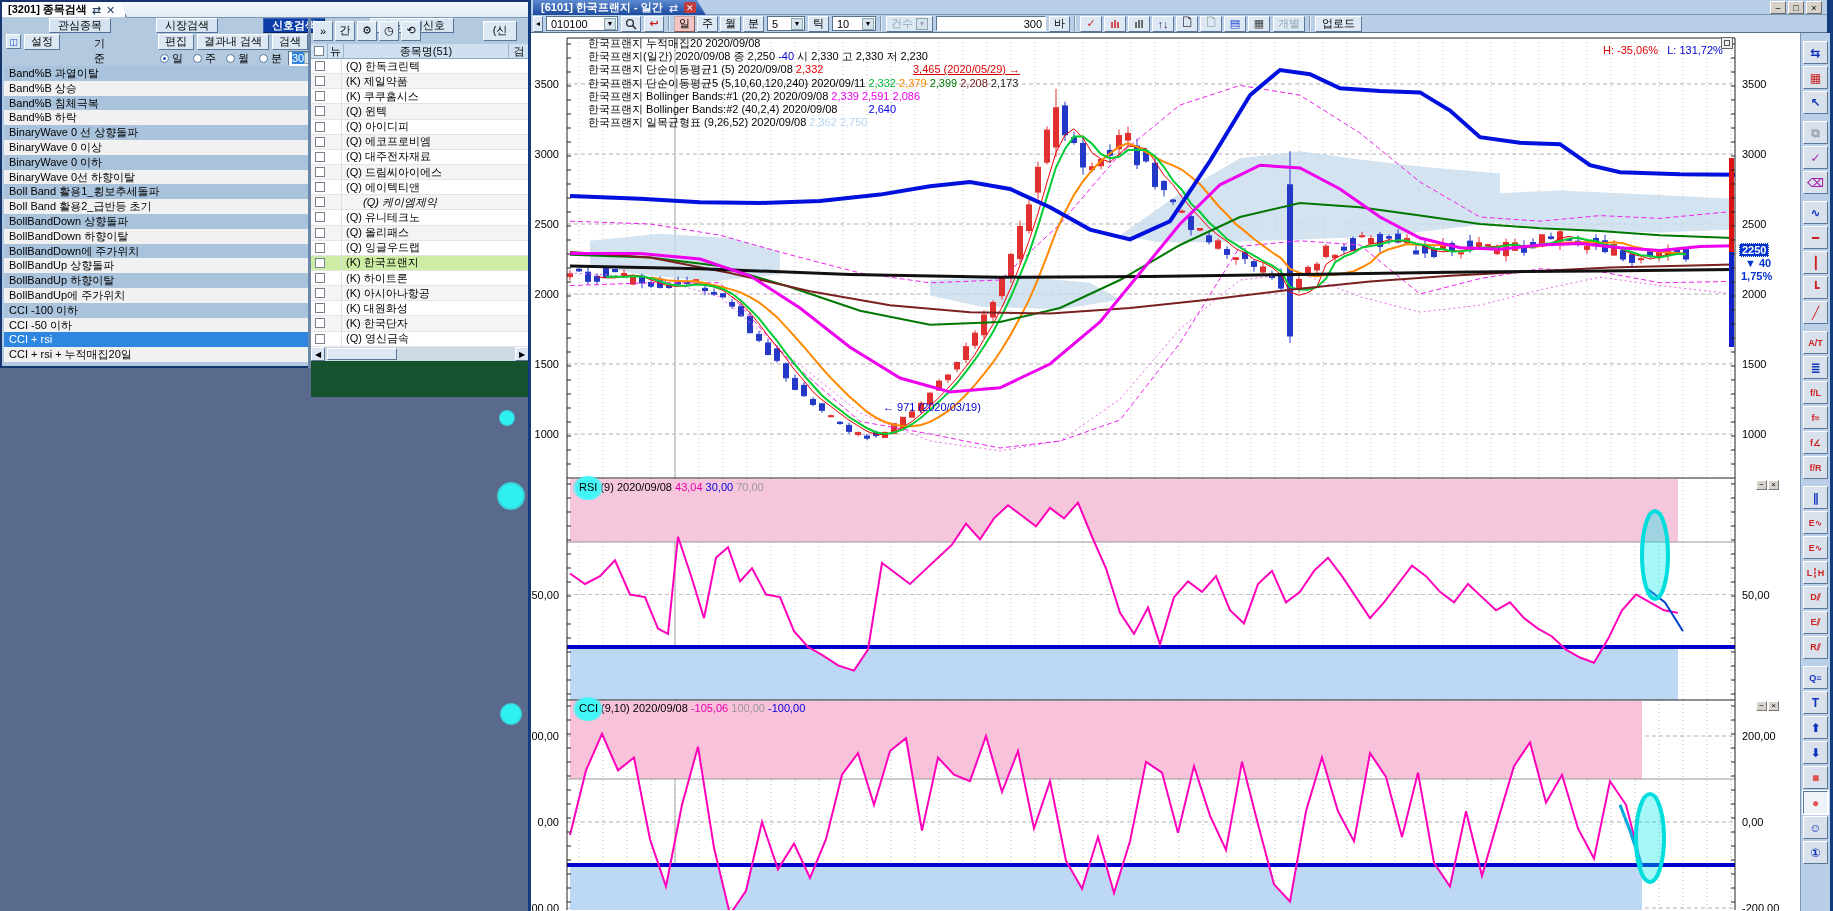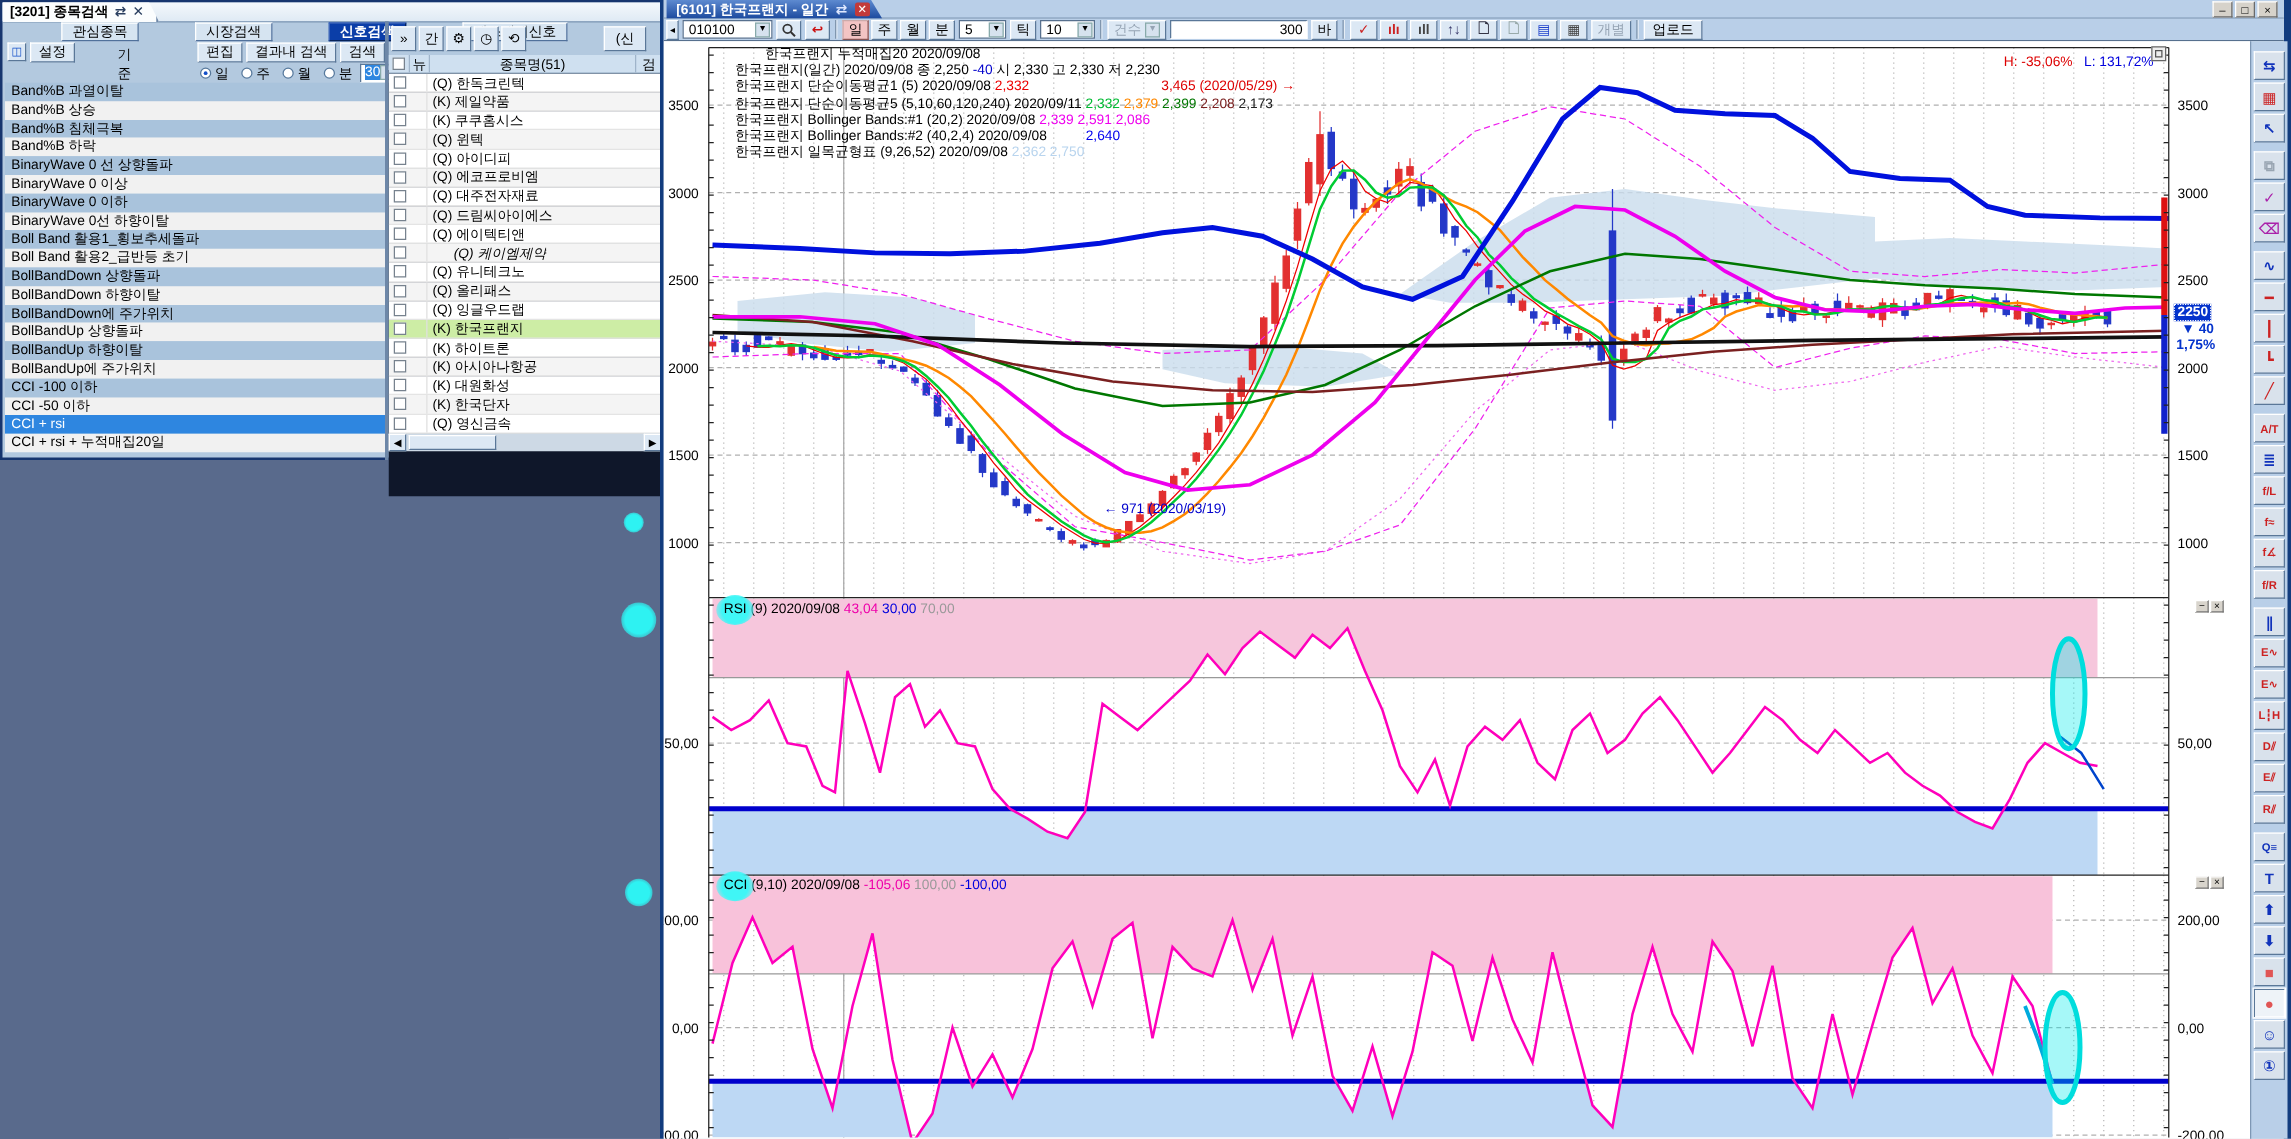--- a/index.html
+++ b/index.html
@@ -32,21 +32,21 @@
   #lw-list { left:2px; top:64px; width:304px; height:296px; overflow:hidden; }
   .cond-row { height:14.8px; line-height:14.8px; padding-left:5px; background:#a9c3dc; white-space:nowrap; overflow:hidden;}
   .cond-row.alt { background:#f1f1f1; }
   .cond-row.sel { background:#2e86e0; color:#fff; }
   #lw-div { left:306px; top:15px; width:3px; height:351px; background:#6d87a8; }
   
   #sp-toolbar { left:309px; top:15px; width:218px; height:27px; display:flex; align-items:center; gap:2px; padding:2px; }
   .sp-btn { width:20px; height:20px; }
   #sp-header { left:309px; top:42px; width:218px; height:15px; display:flex; background:#cfe0f0; border-bottom:1px solid #8fa7c0; }
   .sp-hc { border-right:1px solid #9fb4ca; display:flex; align-items:center; justify-content:center; }
-  #sp-rows { left:309px; top:57px; width:218px; height:338px; background:#0f172a; overflow:hidden;text-align:center;}
+  #sp-rows { left:309px; top:57px; width:218px; height:338px; background:#14532d; overflow:hidden;text-align:center;}
   .stk-row { height:15.15px; display:flex; align-items:center; border-bottom:1px solid #e4e4e4; background:#fff;}
   .stk-row.alt { background:#f4f4f4; }
   .stk-row.hl { background:#cdeda5; }
   .chk { width:10px; height:10px; background:#fff; border:1px solid #77828e; margin:0 5px 0 4px; flex:none;}
   .stk-name { white-space:nowrap; overflow:hidden; }
   #sp-hscroll { left:309px; top:345px; width:218px; height:14px; background:#cdd9e5; display:flex; align-items:center; }
   .sb-btn { width:14px; height:14px; font-size:8px; }
   .sb-thumb { width:70px; height:12px; margin-left:2px; }
 
   
@@ -959,38 +959,38 @@
         <text x="1211" y="565.5" text-anchor="start" font-size="11px" fill="#000" font-family="Liberation Sans,sans-serif">50,00</text>
         <text x="28" y="707" text-anchor="end" font-size="11px" fill="#000" font-family="Liberation Sans,sans-serif">200,00</text>
         <text x="1211" y="707" text-anchor="start" font-size="11px" fill="#000" font-family="Liberation Sans,sans-serif">200,00</text>
         <text x="28" y="793" text-anchor="end" font-size="11px" fill="#000" font-family="Liberation Sans,sans-serif">0,00</text>
         <text x="1211" y="793" text-anchor="start" font-size="11px" fill="#000" font-family="Liberation Sans,sans-serif">0,00</text>
         <text x="28" y="879" text-anchor="end" font-size="11px" fill="#000" font-family="Liberation Sans,sans-serif">-200,00</text>
         <text x="1211" y="879" text-anchor="start" font-size="11px" fill="#000" font-family="Liberation Sans,sans-serif">-200,00</text>
       </svg>
 
     <div id="legend" class="abs">
-        <div><span style="color: rgb(0, 0, 0); margin-left: 24px;">한국프랜지 누적매집20  2020/09/08</span></div>
+        <div><span style="color: rgb(0, 0, 0);">한국프랜지 누적매집20  2020/09/08</span></div>
         <div><span style="color: rgb(0, 0, 0);">한국프랜지(일간) 2020/09/08  종 2,250 </span><span style="color: rgb(0, 0, 204);">-40</span><span style="color: rgb(0, 0, 0);">  시 2,330 고 2,330 저 2,230</span></div>
         <div><span style="color: rgb(0, 0, 0);">한국프랜지 단순이동평균1  (5) 2020/09/08 </span><span style="color: rgb(238, 0, 0);">2,332</span></div>
         <div><span style="color: rgb(0, 0, 0);">한국프랜지 단순이동평균5  (5,10,60,120,240) 2020/09/11 </span><span style="color: rgb(0, 187, 51);">2,332 </span><span style="color: rgb(255, 136, 0);">2,379 </span><span style="color: rgb(0, 119, 0);">2,399 </span><span style="color: rgb(122, 32, 32);">2,208 </span><span style="color: rgb(34, 34, 34);">2,173</span></div>
         <div><span style="color: rgb(0, 0, 0);">한국프랜지 Bollinger Bands:#1  (20,2) 2020/09/08 </span><span style="color: rgb(238, 0, 238);">2,339 2,591 2,086</span></div>
         <div><span style="color: rgb(0, 0, 0);">한국프랜지 Bollinger Bands:#2  (40,2,4) 2020/09/08 </span><span style="color: rgb(0, 0, 238); margin-left: 28px;">2,640</span></div>
         <div><span style="color: rgb(0, 0, 0);">한국프랜지 일목균형표  (9,26,52) 2020/09/08 </span><span style="color: rgb(184, 212, 238);">2,362 2,750</span></div>
       </div>
 
     <div class="abs" id="hl-div" style="left:1072px;top:11px;white-space:nowrap">
       <span id="hl-h" style="color: rgb(221, 0, 0);">H: -35,06%</span>&nbsp;&nbsp;
       <span id="hl-l" style="color: rgb(0, 0, 221);">L: 131,72%</span>
     </div>
     <div class="abs" style="left:1190px;top:4px;width:12px;height:12px;border:1px solid #666;background:#eee">
       <div style="width:6px;height:6px;border:1px solid #555;margin:2px auto"></div>
     </div>
 
-    <div class="abs" id="ann-high" style="white-space: nowrap; left: 398px; top: 30px; color: rgb(221, 0, 0);">3,465 (2020/05/29)  →</div>
+    <div class="abs" id="ann-high" style="white-space: nowrap; left: 382px; top: 30px; color: rgb(221, 0, 0); text-decoration: underline;">3,465 (2020/05/29)  →</div>
     <div class="abs" id="ann-low" style="white-space: nowrap; left: 352px; top: 368px; color: rgb(0, 0, 204);">←  971 (2020/03/19)</div>
 
     <div class="pricetag" id="price-tag" style="left:1208px;top:210px">2250</div>
     <div class="abs" id="price-chg" style="left: 1214px; top: 224px; font-weight: bold; color: rgb(4, 51, 204);">▼ 40</div>
     <div class="abs" id="price-pct" style="left: 1210px; top: 237px; font-weight: bold; color: rgb(4, 51, 204);">1,75%</div>
 
     <div id="rsi-legend" class="abs" style="left:48px;top:448px;white-space:nowrap"><span class="blobwrap"><b style="color: rgb(0, 0, 0);">RSI</b></span><span style="color: rgb(0, 0, 0);"> (9) 2020/09/08 </span><span style="color: rgb(238, 0, 170);">43,04 </span><span style="color: rgb(0, 0, 221);">30,00 </span><span style="color: rgb(153, 153, 153);">70,00</span></div>
     <div id="cci-legend" class="abs" style="left:48px;top:669px;white-space:nowrap"><span class="blobwrap"><b style="color: rgb(0, 0, 0);">CCI</b></span><span style="color: rgb(0, 0, 0);"> (9,10) 2020/09/08 </span><span style="color: rgb(238, 0, 170);">-105,06 </span><span style="color: rgb(153, 153, 153);">100,00 </span><span style="color: rgb(0, 0, 221);">-100,00</span></div>
 
     <div class="panel-btns" style="left:1225px;top:447px">

